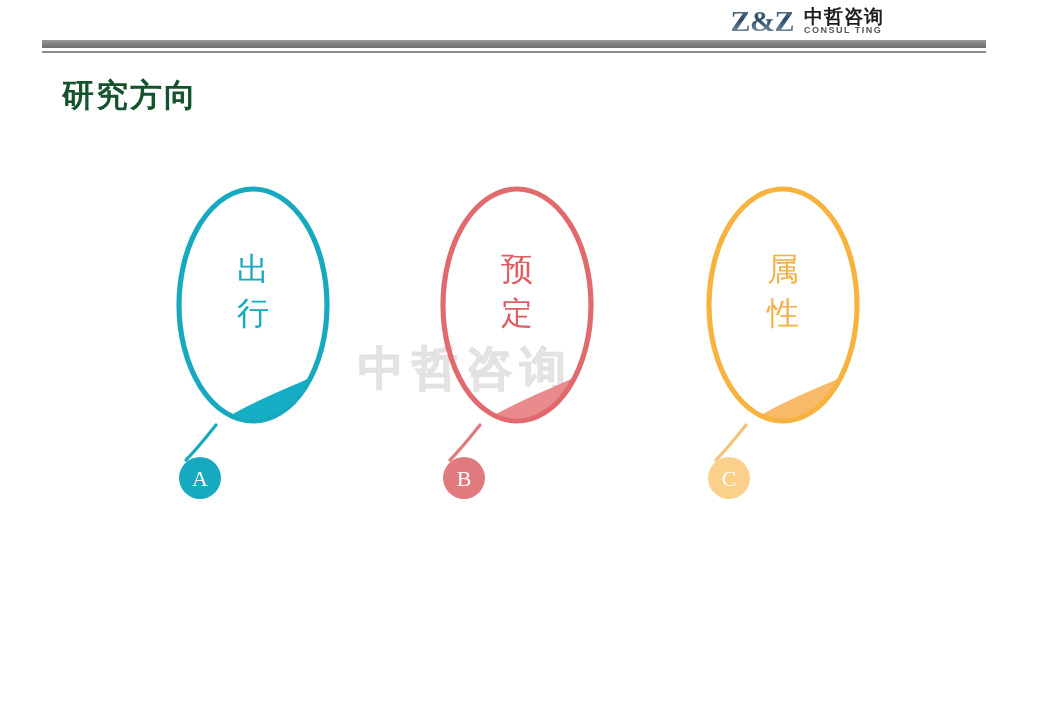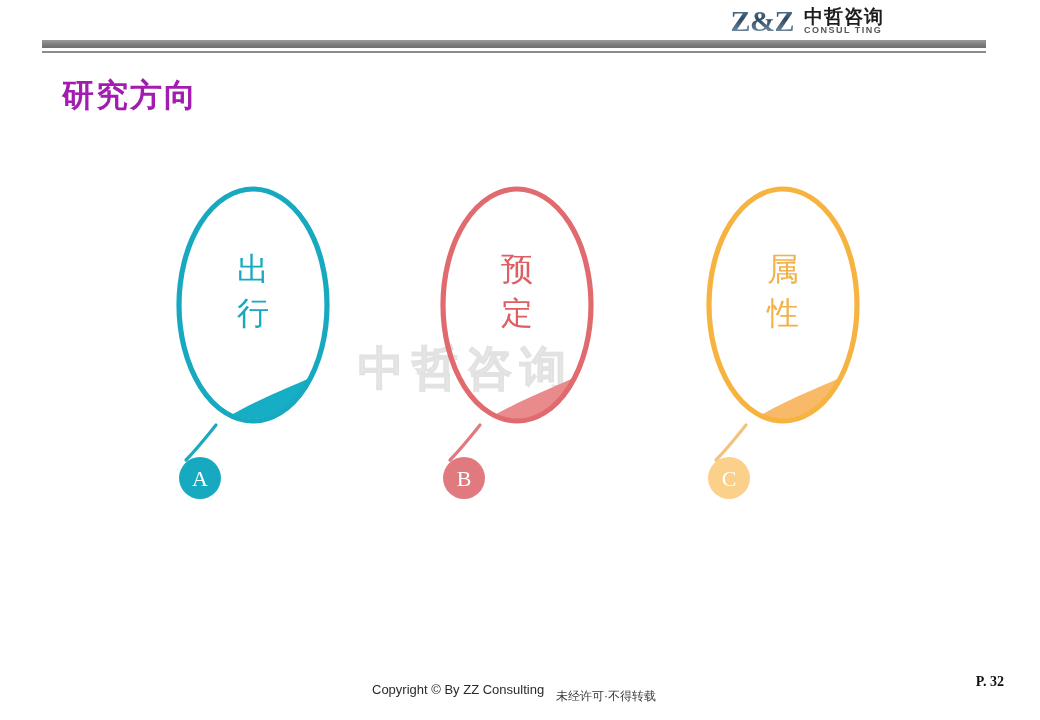--- a/index.html
+++ b/index.html
@@ -84,21 +84,21 @@
     background: #8b8b8b;
   }
 
   
   .slide-title {
     position: absolute;
     left: 62px;
     top: 74px;
     font-size: 32px;
     font-weight: 700;
-    color: #a21caf;
+    color: #14532d;
     letter-spacing: 2px;
     white-space: nowrap;
   }
 
   
   .watermark {
     position: absolute;
     left: 50%;
     top: 338px;
     transform: translateX(-50%);
@@ -235,19 +235,14 @@
         </g>
         <ellipse cx="783" cy="155" rx="74" ry="116" fill="none" stroke="#f6b33f" stroke-width="5.2"></ellipse>
         <text class="node-label" x="783" y="130" text-anchor="middle" fill="#f3b14a">属</text>
         <text class="node-label" x="783" y="174" text-anchor="middle" fill="#f3b14a">性</text>
         <circle cx="729" cy="328" r="21" fill="#fbd08a"></circle>
         <text class="badge-letter" x="729" y="336" text-anchor="middle">C</text>
       </g>
     </svg>
   </div>
 
-  <div class="footer">
-    <span class="footer-copy">Copyright © By  ZZ Consulting</span>
-    <span class="footer-cn">未经许可·不得转载</span>
-    <span class="page-num">P. 32</span>
-  </div>
 
 </div>
 
 </body></html>

